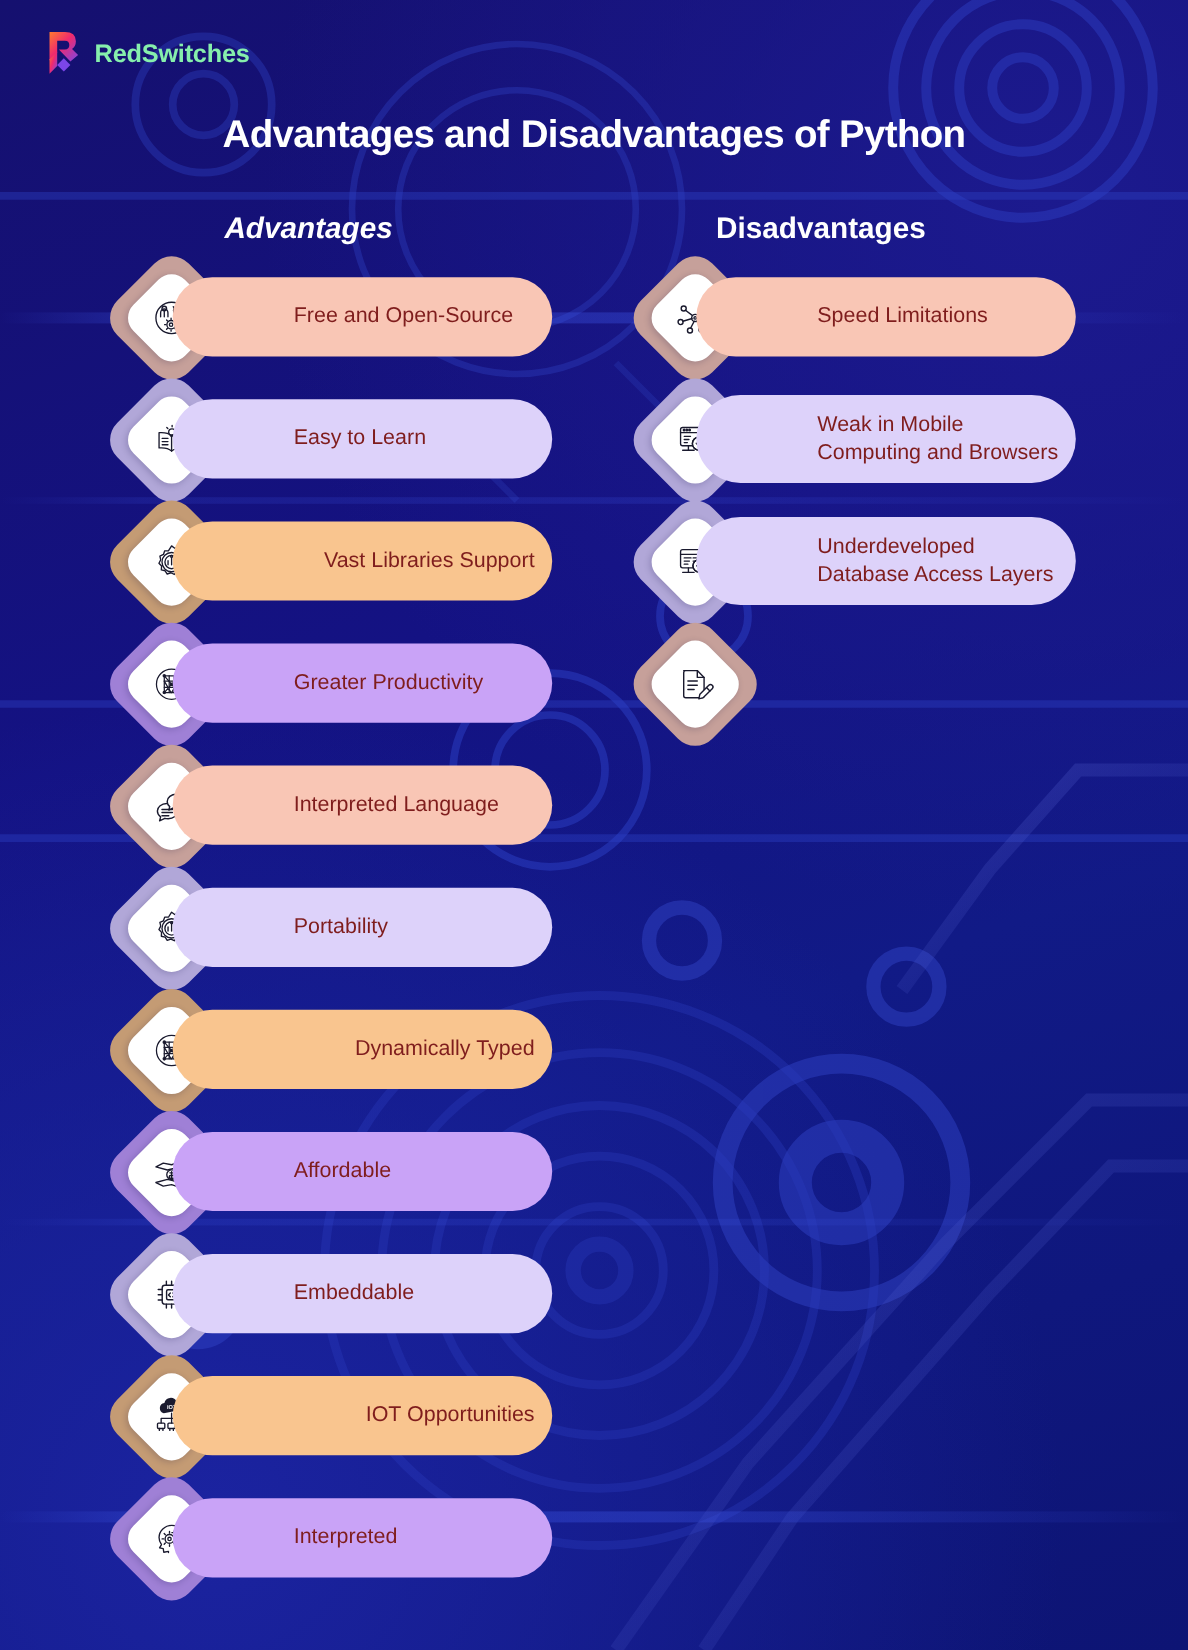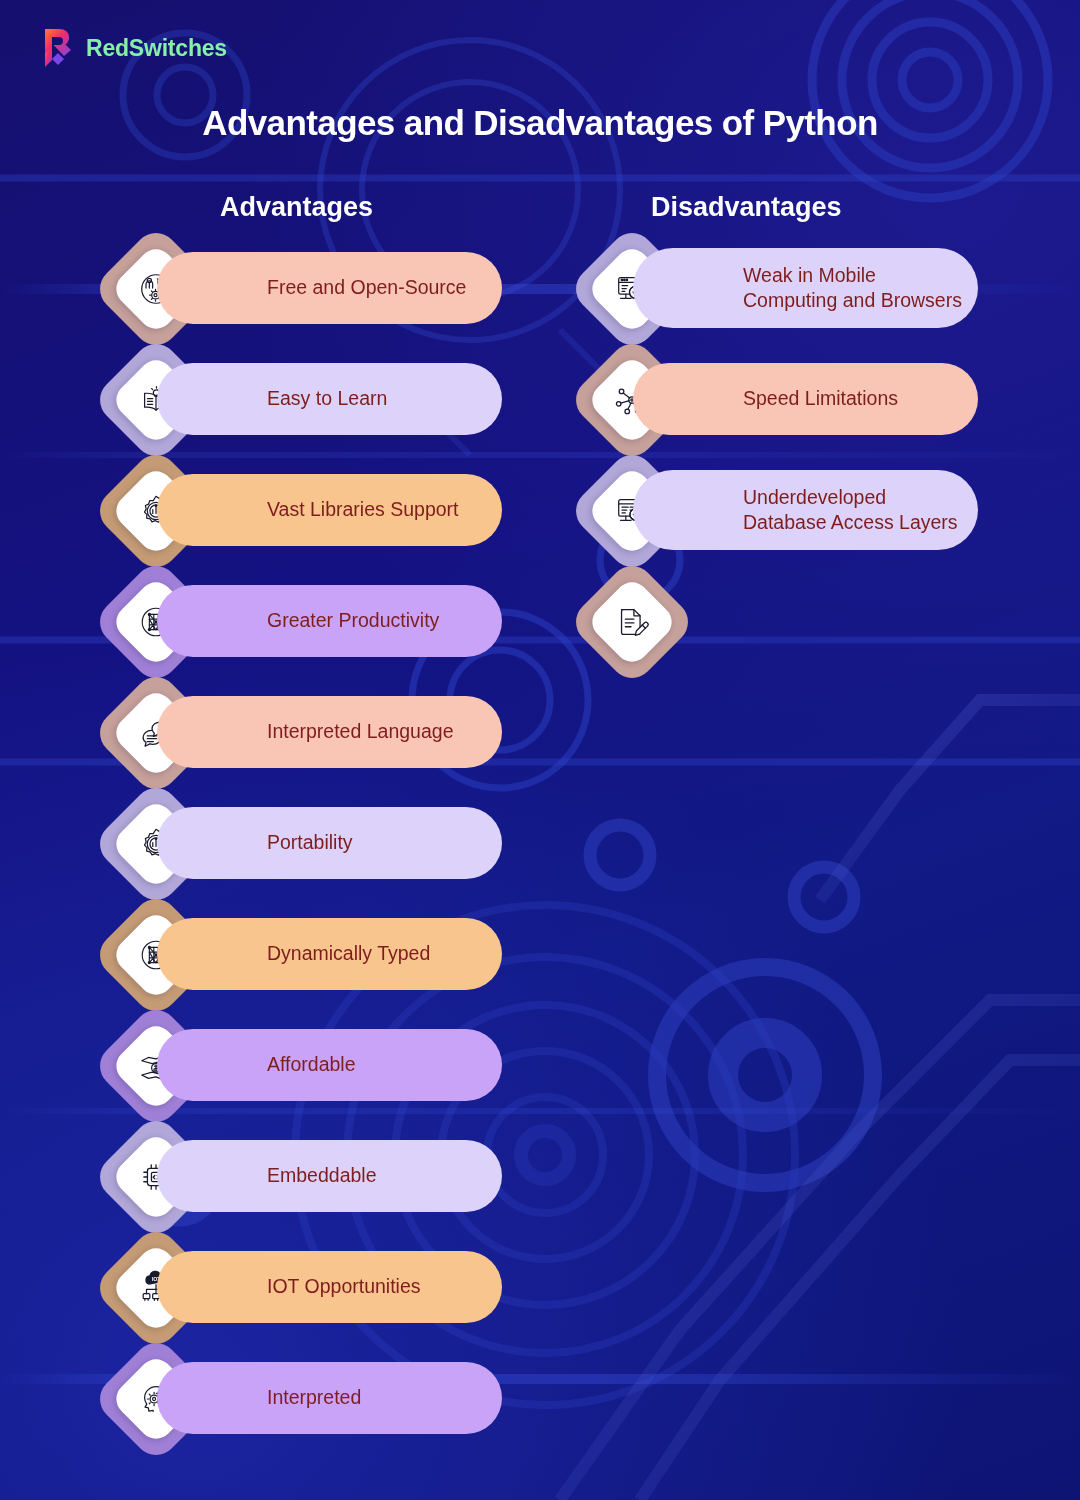--- a/index.html
+++ b/index.html
@@ -30,21 +30,21 @@
   .logo-mark{ width:30px; height:40px; display:block; }
   .logo-text{ color:#86efac; font-size:23px; font-weight:700; letter-spacing:-.2px; }
 
   .title{
     position:absolute; left:0; right:0; top:103px; text-align:center; z-index:5;
     color:#ffffff; font-size:35px; font-weight:700; letter-spacing:-.6px;
   }
 
   .col-heads{ position:absolute; top:192px; left:0; width:1080px; z-index:5; }
   .col-head{ position:absolute; color:#fff; font-size:27px; font-weight:700; }
-  .col-head.left{ left:220px; }
+  .col-head.left{ left:204px;font-style:italic; }
   .col-head.right{ left:651px; }
 
   
   .cols{ position:absolute; top:243px; left:0; width:1080px; z-index:4; }
   .col{ position:absolute; top:0; width:392px; }
   .col.left{ left:110px; }
   .col.right{ left:586px; }
 
   .row{ position:relative; height:111px; }
   .pill{
@@ -65,21 +65,21 @@
     display:flex; align-items:center; justify-content:center;
     box-shadow:0 2px 7px rgba(10,10,60,.20);
   }
   .badge .inner svg{ transform:rotate(-45deg); width:38px; height:38px; display:block; }
 
   
   .t-peach .pill{ background:#f9c6b5; }
   .t-peach .badge{ background:#c6a09a; }
   .t-lilac .pill{ background:#ddd2fa; }
   .t-lilac .badge{ background:#b1a7d8; }
-  .t-orange .pill{ background:#f9c58f; }
+  .t-orange .pill{ background:#f9c58f;justify-content:flex-end; }
   .t-orange .badge{ background:#c49b74; }
   .t-violet .pill{ background:#c9a3f7; }
   .t-violet .badge{ background:#9f80d6; }
 </style>
 </head>
 <body>
 
 <div class="bg">
   <svg viewBox="0 0 1080 1500" xmlns="http://www.w3.org/2000/svg">
     <defs>
@@ -379,20 +379,40 @@
               <path d="M25 10.4V9.3M25 18.7v-1.1M28.6 14h1.1M20.3 14h1.1"></path>
             </svg>
           </div>
         </div>
         <div class="pill">
           <span class="pill-label">Interpreted</span>
         </div>
       </div>
     </div>
   <div class="col right" id="col-dis">
+      <div class="row t-peach">
+        <div class="badge">
+          <div class="inner">
+            <svg viewBox="0 0 40 40" fill="none" stroke="#1a1a2e" stroke-width="1.35" stroke-linecap="round" stroke-linejoin="round">
+              <circle cx="20" cy="20" r="3.4"></circle>
+              <circle cx="20" cy="20" r="1.2"></circle>
+              <circle cx="9" cy="11" r="2.4"></circle>
+              <circle cx="31" cy="11" r="2.4"></circle>
+              <circle cx="6" cy="24" r="2.4"></circle>
+              <circle cx="34" cy="24" r="2.4"></circle>
+              <circle cx="15" cy="32" r="2.4"></circle>
+              <circle cx="26" cy="31" r="2.4"></circle>
+              <path d="M17.5 17.8L10.7 12.7M22.5 17.8l6.8-5.1M17 20.6l-8.7 2.6M23 20.3l8.6 3M19 23.2l-3.3 6.5M21.6 23l3.4 5.8"></path>
+            </svg>
+          </div>
+        </div>
+        <div class="pill">
+          <span class="pill-label">Speed Limitations</span>
+        </div>
+      </div>
       <div class="row t-lilac">
         <div class="badge">
           <div class="inner">
             <svg viewBox="0 0 40 40" fill="none" stroke="#1a1a2e" stroke-width="1.3" stroke-linecap="round" stroke-linejoin="round">
               <rect x="6" y="8" width="25" height="17.5" rx="2"></rect>
               <path d="M6 13h25"></path>
               <circle cx="9.4" cy="10.5" r=".8" fill="#1a1a2e"></circle>
               <circle cx="12" cy="10.5" r=".8" fill="#1a1a2e"></circle>
               <circle cx="14.6" cy="10.5" r=".8" fill="#1a1a2e"></circle>
               <path d="M9.5 16.5h6M9.5 19.5h4.5M9.5 22.5h3"></path>
@@ -401,40 +421,20 @@
               <circle cx="23.5" cy="23.5" r="6.2"></circle>
               <path d="M28.2 28.2l4.3 4.3"></path>
               <path d="M21 23.2l2 2 3.8-4"></path>
             </svg>
           </div>
         </div>
         <div class="pill tall">
           <span class="pill-label">Weak in Mobile Computing and Browsers</span>
         </div>
       </div>
-      <div class="row t-peach">
-        <div class="badge">
-          <div class="inner">
-            <svg viewBox="0 0 40 40" fill="none" stroke="#1a1a2e" stroke-width="1.35" stroke-linecap="round" stroke-linejoin="round">
-              <circle cx="20" cy="20" r="3.4"></circle>
-              <circle cx="20" cy="20" r="1.2"></circle>
-              <circle cx="9" cy="11" r="2.4"></circle>
-              <circle cx="31" cy="11" r="2.4"></circle>
-              <circle cx="6" cy="24" r="2.4"></circle>
-              <circle cx="34" cy="24" r="2.4"></circle>
-              <circle cx="15" cy="32" r="2.4"></circle>
-              <circle cx="26" cy="31" r="2.4"></circle>
-              <path d="M17.5 17.8L10.7 12.7M22.5 17.8l6.8-5.1M17 20.6l-8.7 2.6M23 20.3l8.6 3M19 23.2l-3.3 6.5M21.6 23l3.4 5.8"></path>
-            </svg>
-          </div>
-        </div>
-        <div class="pill">
-          <span class="pill-label">Speed Limitations</span>
-        </div>
-      </div>
       <div class="row t-lilac">
         <div class="badge">
           <div class="inner">
             <svg viewBox="0 0 40 40" fill="none" stroke="#1a1a2e" stroke-width="1.3" stroke-linecap="round" stroke-linejoin="round">
               <rect x="6" y="8" width="25" height="17.5" rx="2"></rect>
               <path d="M6 12.6h25"></path>
               <path d="M9.5 16h6.5M9.5 19h5M9.5 22h3.5"></path>
               <path d="M18 16h8M18 19h8"></path>
               <path d="M13.5 25.5v4.3M8 29.8h11"></path>
               <circle cx="23.8" cy="23.6" r="6" fill="#ffffff"></circle>

